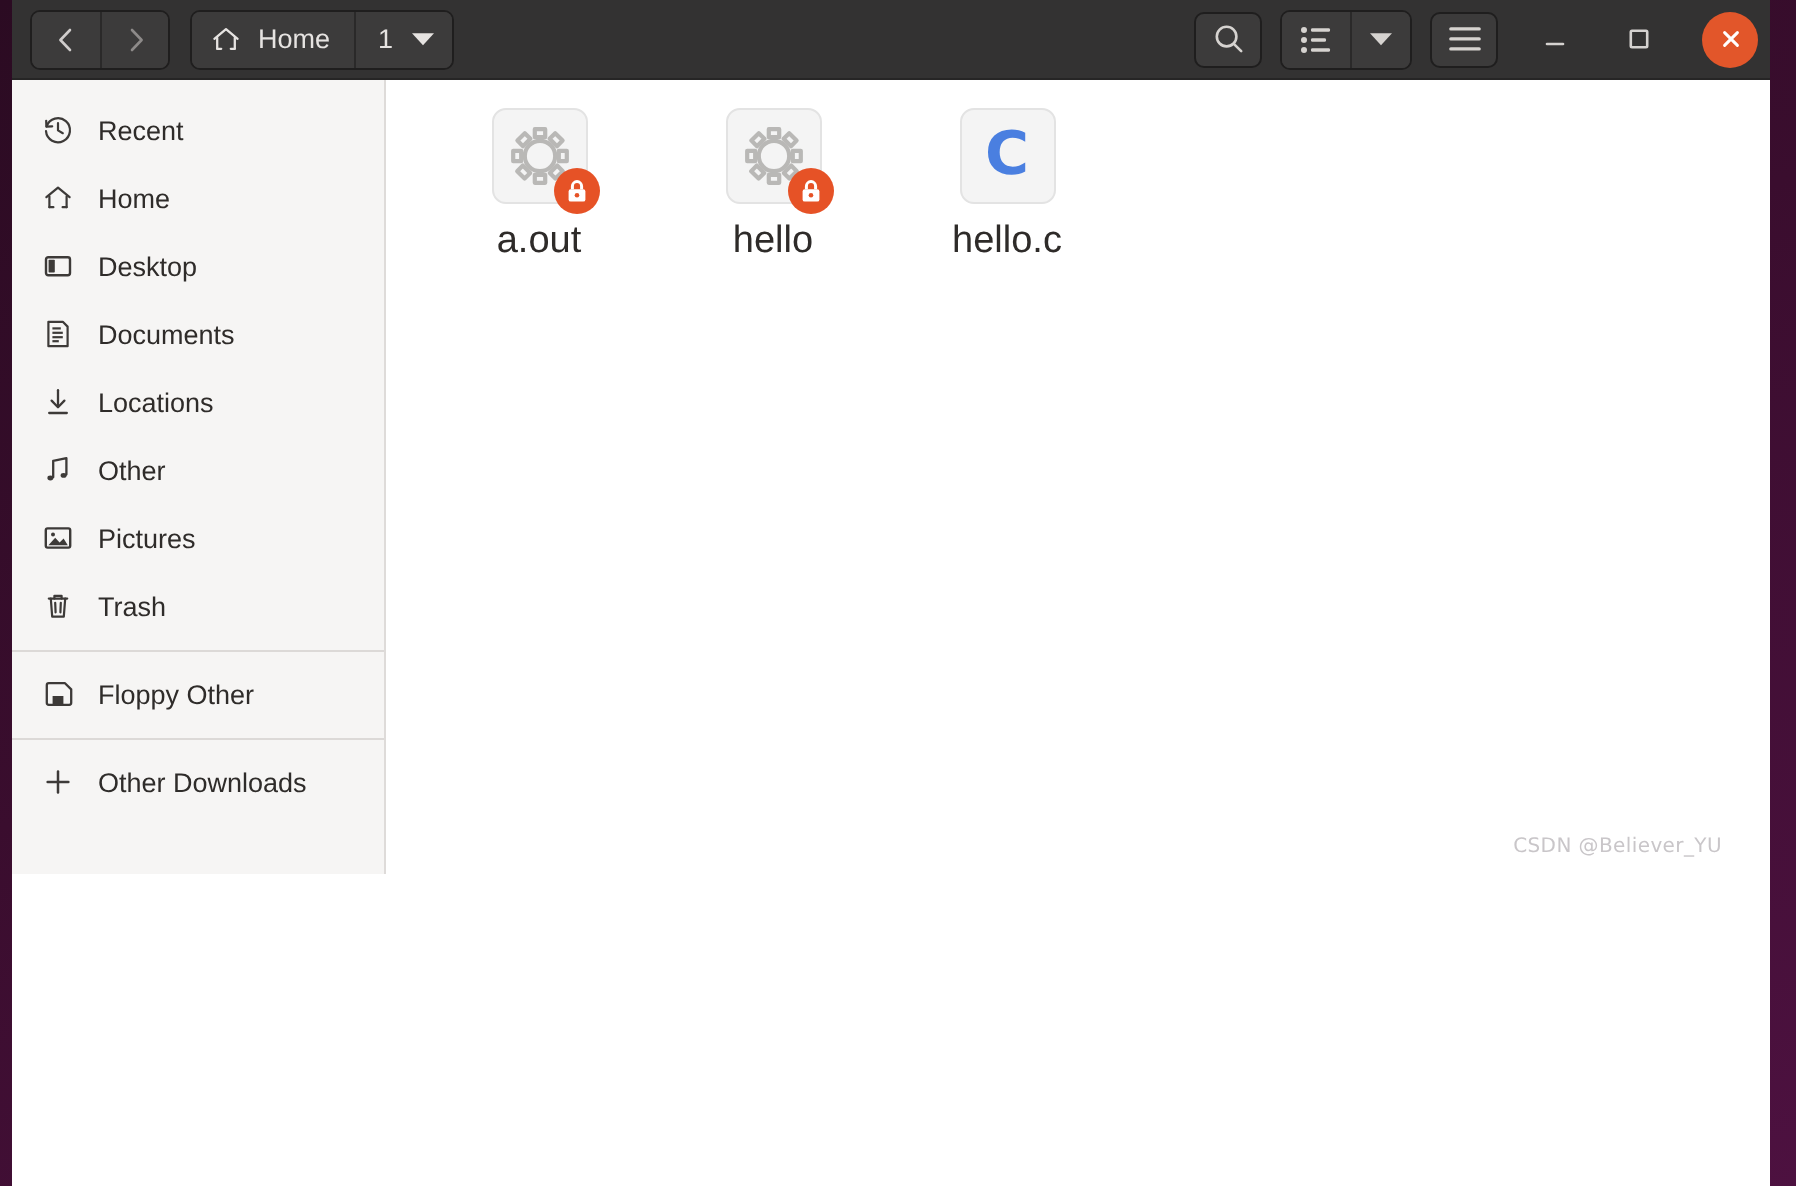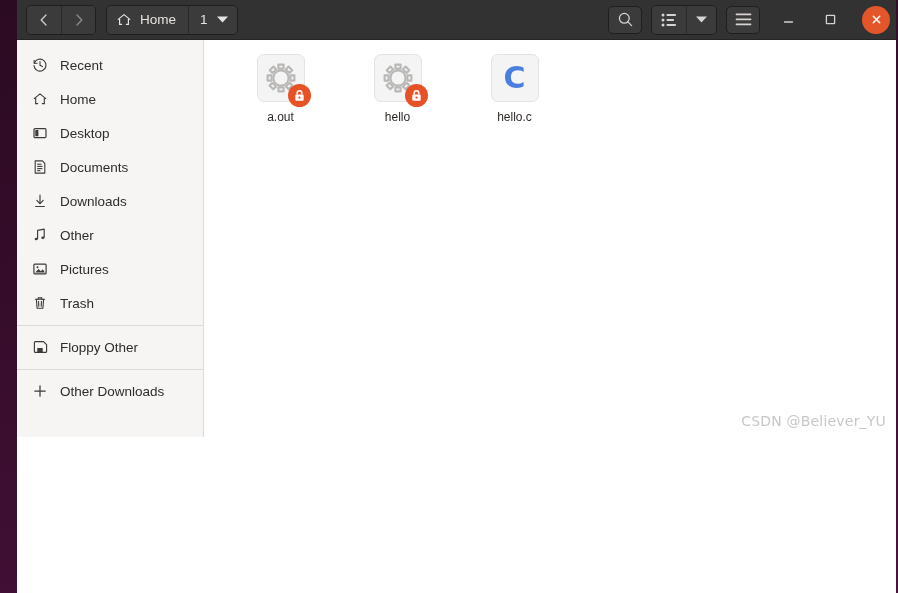--- a/index.html
+++ b/index.html
@@ -24,21 +24,20 @@
 
   
   #window {
     position: absolute;
     left: 6px;
     top: 0;
     width: 879px;
     height: 593px;
     overflow: hidden;
     background: #ffffff;
-    margin-left: 11px;
   }
 
   
   #headerbar {
     position: relative;
     height: 40px;
     background: #333232;
     border-bottom: 1px solid #262525;
     display: flex;
     align-items: center;
@@ -229,35 +228,35 @@
   }
   .c-glyph {
     font-family: "DejaVu Sans", sans-serif;
     font-size: 30px;
     font-weight: 700;
     color: #4a7fe0;
     line-height: 1;
   }
   .fname {
     margin-top: 8px;
-    font-size: 12px;
+    font-size: 19px;
     color: #2e2b29;
     text-align: center;
     max-width: 110px;
     white-space: nowrap;
     overflow: hidden;
     text-overflow: ellipsis;
   }
 
   
   #watermark {
     position: absolute;
-    right: 10px;
+    right: 24px;
     bottom: 8px;
-    font-size: 14px;
+    font-size: 10px;
     color: #c9c6c9;
     letter-spacing: 0.2px;
     font-family: "DejaVu Sans", sans-serif;
     user-select: none;
   }
 </style>
 </head>
 <body>
 
 <div id="desktop"></div>
@@ -410,21 +409,21 @@
       </div>
 
       <div class="side-item">
         <span class="si-ico">
           <svg width="16" height="16" viewBox="0 0 16 16" fill="none" stroke="currentColor" stroke-width="1.15" stroke-linecap="round" stroke-linejoin="round">
             <line x1="8" y1="2.1" x2="8" y2="10.4"></line>
             <polyline points="4.8,7.3 8,10.6 11.2,7.3"></polyline>
             <line x1="3.6" y1="13.5" x2="12.4" y2="13.5"></line>
           </svg>
         </span>
-        <span>Downloads</span>
+        <span>Locations</span>
       </div>
 
       <div class="side-item">
         <span class="si-ico">
           <svg width="16" height="16" viewBox="0 0 16 16" fill="none" stroke="currentColor" stroke-width="1.15" stroke-linecap="round" stroke-linejoin="round">
             <path d="M5.6 11.6 V3.4 L12.2 2.1 V10.3"></path>
             <ellipse cx="4.2" cy="12.0" rx="1.5" ry="1.2" fill="currentColor" stroke="none"></ellipse>
             <ellipse cx="10.8" cy="10.7" rx="1.5" ry="1.2" fill="currentColor" stroke="none"></ellipse>
           </svg>
         </span>

